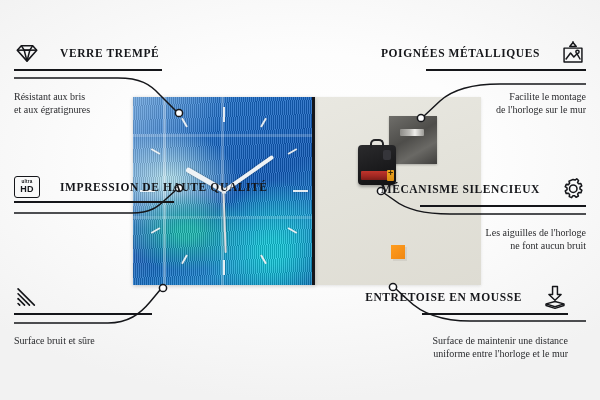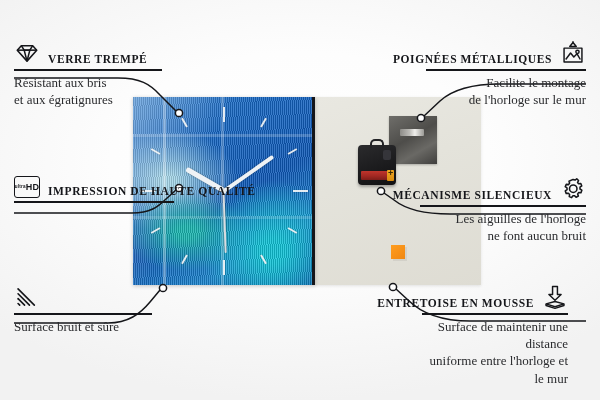--- a/index.html
+++ b/index.html
@@ -84,41 +84,41 @@
     font:700 9px "Liberation Sans", sans-serif; color:#3a2a05; }
   .movement .knob { position:absolute; right:5px; top:5px; width:8px; height:10px;
     background:#35353a; border-radius:2px; }
   .foam { position:absolute; left:78px; top:148px; width:14px; height:14px;
     background:linear-gradient(140deg,#ff9d1f,#f08712);
     box-shadow:2px 2px 0 rgba(0,0,0,.06); }
 
   
   .connectors { position:absolute; inset:0; pointer-events:none; }
   .callout { position:absolute; }
-  .callout .head { display:flex; align-items:flex-end; gap:8px; }
+  .callout .head { display:flex; align-items:center; gap:20px; }
   .callout.left .head { justify-content:flex-start; }
   .callout.right .head { justify-content:flex-end; }
   .title {
     font-family:"Liberation Serif", serif; font-weight:700; font-size:11.5px;
     letter-spacing:.6px; color:#15161a; line-height:1.22; text-transform:uppercase;
     white-space:nowrap;
   }
   .callout.right .title { text-align:right; }
   .rule { height:1.6px; background:#15161a; margin-top:3px; }
   .desc {
-    font-family:"Liberation Serif", serif; font-size:13px; color:#2a2b2e;
-    line-height:1.34; margin-top:3px; white-space:pre-line;
+    font-family:"Liberation Serif", serif; font-size:10px; color:#2a2b2e;
+    line-height:1.34; margin-top:19px; white-space:pre-line;
   }
   .callout.right .desc { text-align:right; }
   .ico { width:26px; height:26px; flex:0 0 26px; color:#15161a; }
   .ico svg { display:block; width:100%; height:100%; }
 
   .hd-badge {
     width:26px; height:22px; border:1.6px solid #15161a; border-radius:3px;
-    display:flex; align-items:center; justify-content:center;
+    display:flex; flex-direction:column; align-items:center; justify-content:center;
     line-height:1; flex:0 0 26px;
   }
   .hd-badge .u { font-family:"Liberation Sans", sans-serif; font-size:4.6px;
     font-weight:700; letter-spacing:.2px; color:#15161a; }
   .hd-badge .h { font-family:"Liberation Sans", sans-serif; font-size:9px;
     font-weight:700; letter-spacing:.2px; color:#15161a; margin-top:.5px; }
 </style>
 </head>
 <body>
 

